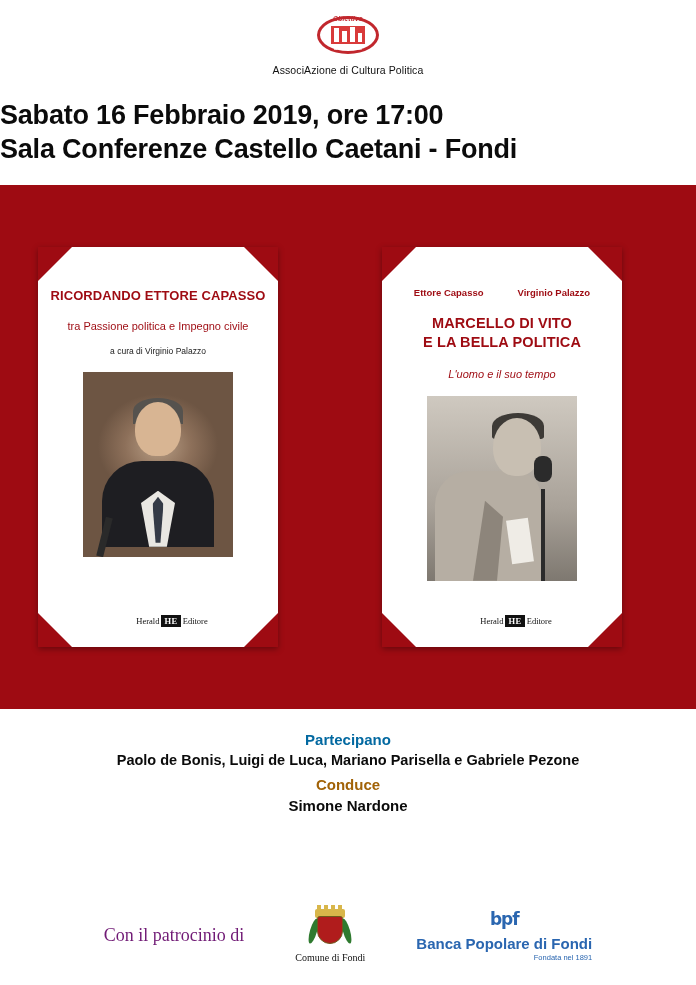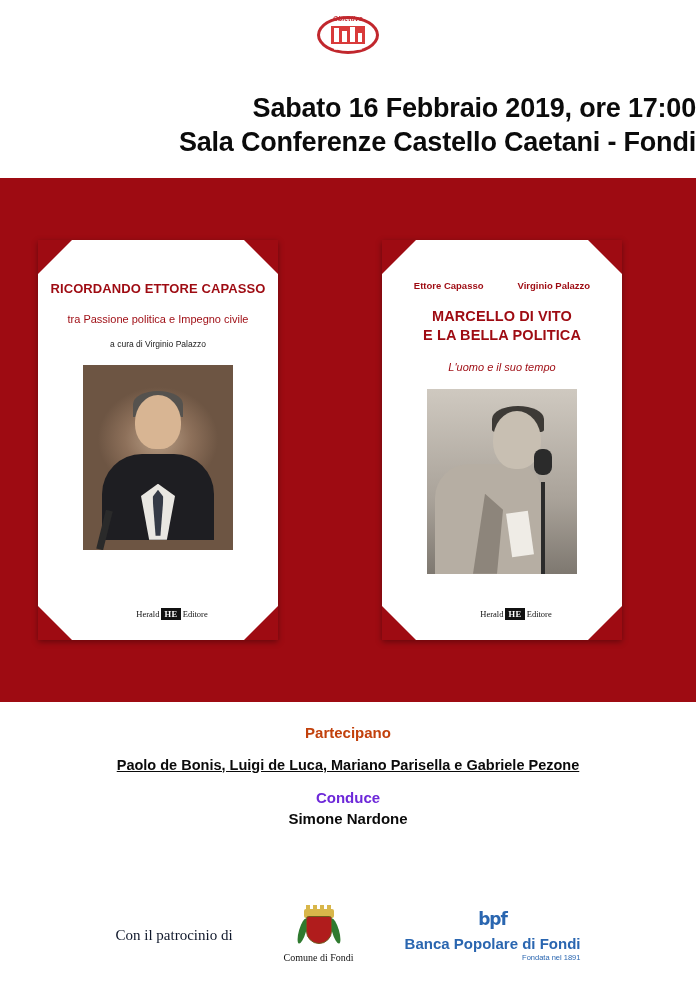--- a/index.html
+++ b/index.html
@@ -65,22 +65,22 @@
   }
   .assoc-line {
     margin-top: 4px;
     font-size: 10.5px;
     color: #111111;
     letter-spacing: .1px;
   }
 
   
   .title-block {
-    margin-top: 31px;
-    text-align: right;
+    margin-top: 22px;
+    text-align: left;
     color: #0b0b0b;
   }
   .title-line {
     font-size: 27px;
     font-weight: bold;
     line-height: 1.27;
     letter-spacing: -0.2px;
   }
 
   
@@ -255,54 +255,53 @@
   }
   .pres-title {
     font-size: 22px;
     font-weight: bold;
     letter-spacing: .2px;
   }
   .pres-partecipano {
     margin-top: 2px;
     font-size: 15px;
     font-weight: bold;
-    color: #c2410c;
+    color: #0369a1;
   }
   .pres-names {
-    margin-top: 16px;
+    margin-top: 4px;
     font-size: 14.5px;
     font-weight: bold;
-    text-decoration: underline;
   }
   .pres-conduce {
-    margin-top: 16px;
+    margin-top: 8px;
     font-size: 15px;
     font-weight: bold;
-    color: #6d28d9;
+    color: #a16207;
   }
   .pres-moderator {
     margin-top: 4px;
     font-size: 15px;
     font-weight: bold;
   }
 
   
   .footer {
     position: absolute;
     left: 0; bottom: 22px;
     width: 100%;
     display: flex;
     align-items: center;
     justify-content: center;
     gap: 34px;
   }
   .patrocinio {
     font-family: "Liberation Serif", serif;
-    font-size: 15px;
-    color: #0f172a;
+    font-size: 18px;
+    color: #701a75;
   }
   .comune {
     text-align: center;
     width: 104px;
   }
   .crest {
     width: 36px; height: 42px;
     margin: 0 auto 2px;
     position: relative;
   }
@@ -369,20 +368,21 @@
   <div class="logo-wrap">
     <div class="logo-ellipse"></div>
     <div class="logo-inner"></div>
     <div class="logo-bar-a"></div>
     <div class="logo-bar-b"></div>
     <div class="logo-bar-c"></div>
     <div class="logo-bar-d"></div>
     <div class="logo-text-top">Obiettivo</div>
     <div class="logo-text-bottom">COMUNE</div>
   </div>
+  <div class="assoc-line">AssociAzione di Cultura Politica</div>
 </div>
 
 <div class="title-block">
   <div class="title-line">Sabato 16 Febbraio 2019, ore 17:00</div>
   <div class="title-line">Sala Conferenze Castello Caetani - Fondi</div>
 </div>
 
 <div class="red-band">
 
   <div class="book book-left">

